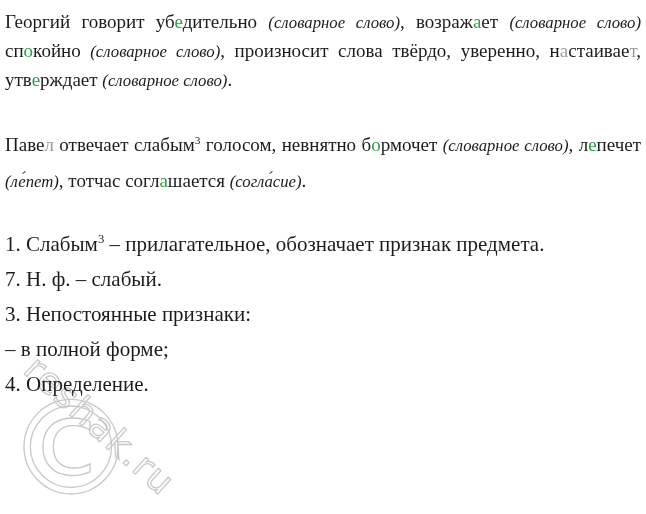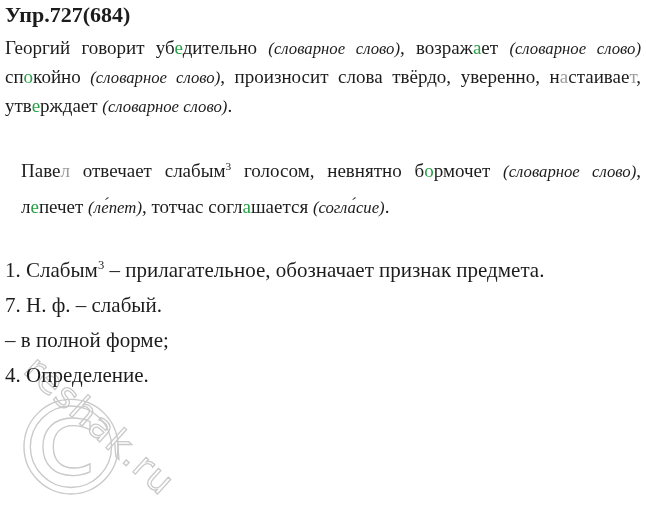--- a/index.html
+++ b/index.html
@@ -19,21 +19,21 @@
   }
   .title { font-weight: bold; font-size: 22px; line-height: 26px; }
   .logo  { font-size: 21px; line-height: 26px; }
 
   .para {
     font-size: 19px;
     text-align: justify;
     margin: 0;
   }
   .p1 { margin-top: 6px;  line-height: 28px; }
-  .p2 { margin-top: 32px; line-height: 35px; margin-left: 16px; }
+  .p2 { margin-top: 32px; line-height: 35px; }
 
   .analysis { margin-top: 28px; font-size: 21px; position: relative; z-index: 2; }
   .analysis .line { height: 35px; line-height: 35px; white-space: nowrap; }
 
   
   .seg-n    { }
   .seg-i    { font-style: italic; font-size: 0.88em; }
   .seg-green{ color: var(--green, #28a046); }
   .seg-grey { color: var(--grey, #9c9c9c); }
   .seg-sup  { vertical-align: super; font-size: 0.6em; line-height: 0; }
@@ -50,30 +50,30 @@
     stroke-width: 1.3px;
     font-family: "DejaVu Sans", sans-serif;
   }
 </style>
 </head>
 <body>
 
 <div class="page">
 
   <div class="header">
-    <div class="title">Упр.727(684)</div>
   </div>
 
   <p class="para p1"><span class="seg-n">Георгий говорит уб</span><span class="seg-green">е</span><span class="seg-n">дительно </span><span class="seg-i">(словарное слово)</span><span class="seg-n">, возраж</span><span class="seg-green">а</span><span class="seg-n">ет </span><span class="seg-i">(словарное слово)</span><span class="seg-n"> сп</span><span class="seg-green">о</span><span class="seg-n">койно </span><span class="seg-i">(словарное слово)</span><span class="seg-n">, произносит слова твёрдо, уверенно, н</span><span class="seg-grey">а</span><span class="seg-n">стаивае</span><span class="seg-grey">т</span><span class="seg-n">, утв</span><span class="seg-green">е</span><span class="seg-n">рждает </span><span class="seg-i">(словарное слово)</span><span class="seg-n">.</span></p>
 
   <p class="para p2"><span class="seg-n">Паве</span><span class="seg-grey">л</span><span class="seg-n"> отвечает слабым</span><span class="seg-sup">3</span><span class="seg-n"> голосом, невнятно б</span><span class="seg-green">о</span><span class="seg-n">рмочет </span><span class="seg-i">(словарное слово)</span><span class="seg-n">, л</span><span class="seg-green">е</span><span class="seg-n">печет </span><span class="seg-i">(ле́пет)</span><span class="seg-n">, тотчас согл</span><span class="seg-green">а</span><span class="seg-n">шается </span><span class="seg-i">(согла́сие)</span><span class="seg-n">.</span></p>
 
   <div class="analysis">
     <div class="line"><span class="seg-n">1. Слабым</span><span class="seg-sup">3</span><span class="seg-n"> – прилагательное, обозначает признак предмета.</span></div>
     <div class="line"><span class="seg-n">7. Н. ф. – слабый.</span></div>
+    <div class="line"><span class="seg-n">3. Непостоянные признаки:</span></div>
     <div class="line"><span class="seg-n">– в полной форме;</span></div>
     <div class="line"><span class="seg-n">4. Определение.</span></div>
   </div>
 
   <svg class="wm" width="240" height="180" viewBox="0 0 240 180" aria-hidden="true">
     <text x="22" y="36" transform="rotate(42 22 36)" font-size="36" letter-spacing="2">reshak.ru</text>
     <text x="6" y="158" font-size="130">©</text>
   </svg>
 
 </div>

